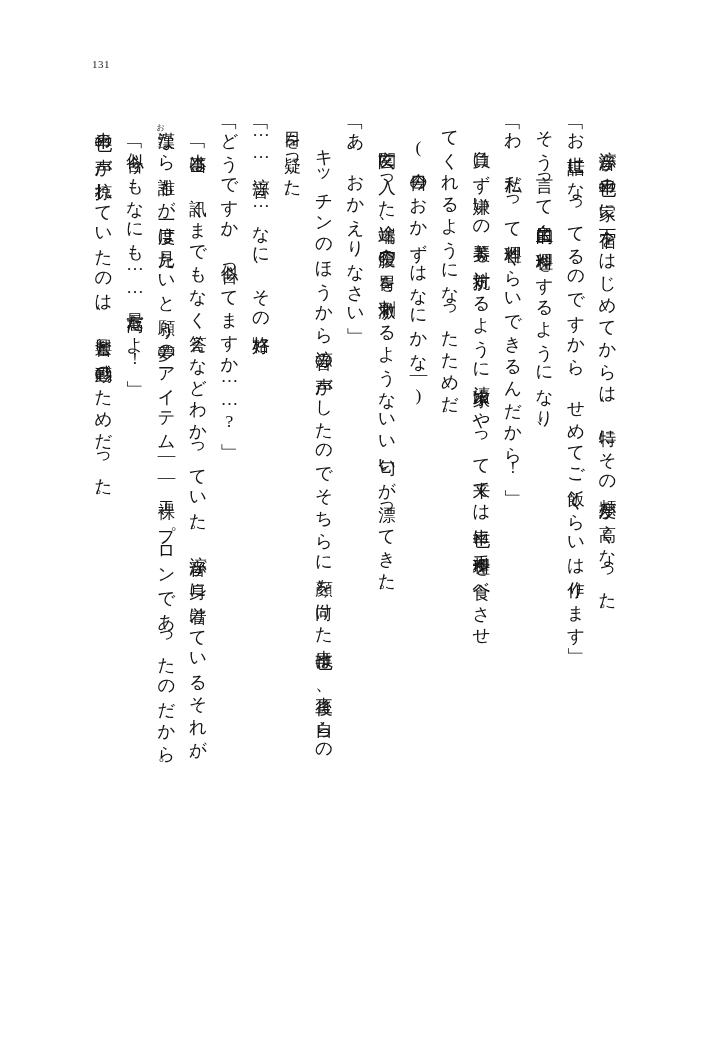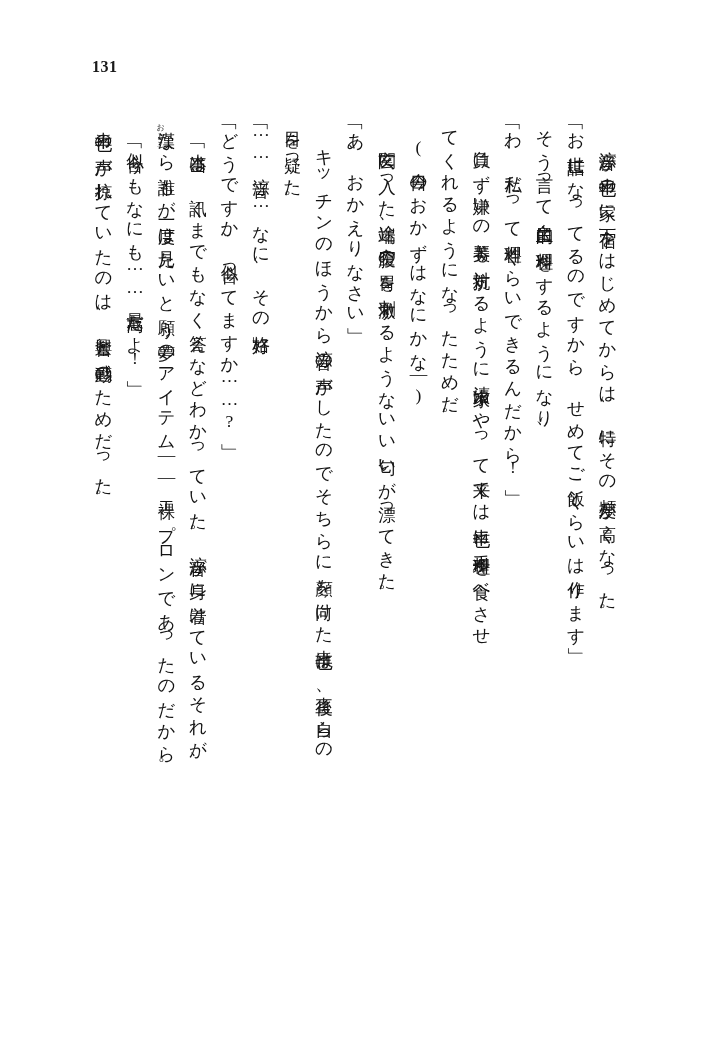--- a/index.html
+++ b/index.html
@@ -19,25 +19,24 @@
     position: absolute;
     left: 0; top: 0;
     width: 705px;
     height: 1050px;
     background: #ffffff;
   }
   #page-number {
     position: absolute;
     left: 92px;
     top: 58px;
-    font-size: 16px;
+    font-size: 11px;
     letter-spacing: 0.5px;
     color: #1a1a1a;
     font-family: "Liberation Serif", "DejaVu Serif", serif;
-    font-weight: bold;
   }
   #text-block {
     position: absolute;
     right: 58px;
     top: 118px;
     height: 820px;
     width: 560px;
     display: flex;
     flex-direction: row;
     

